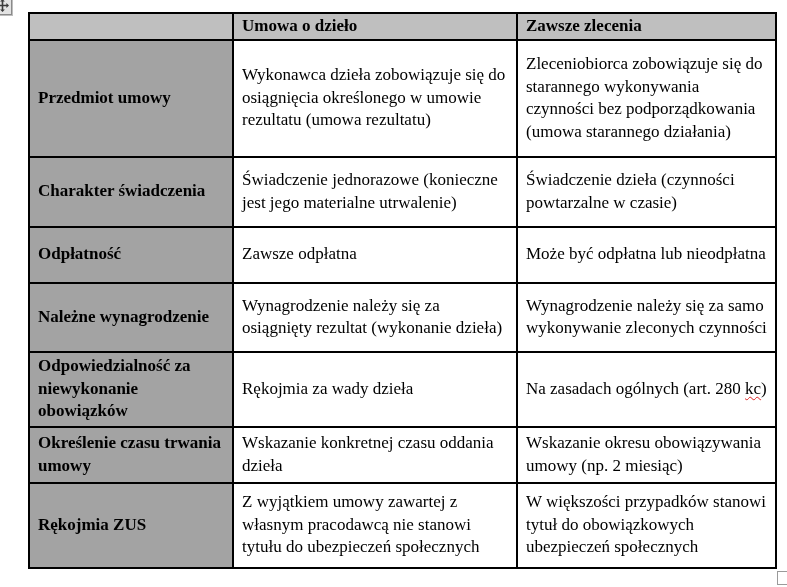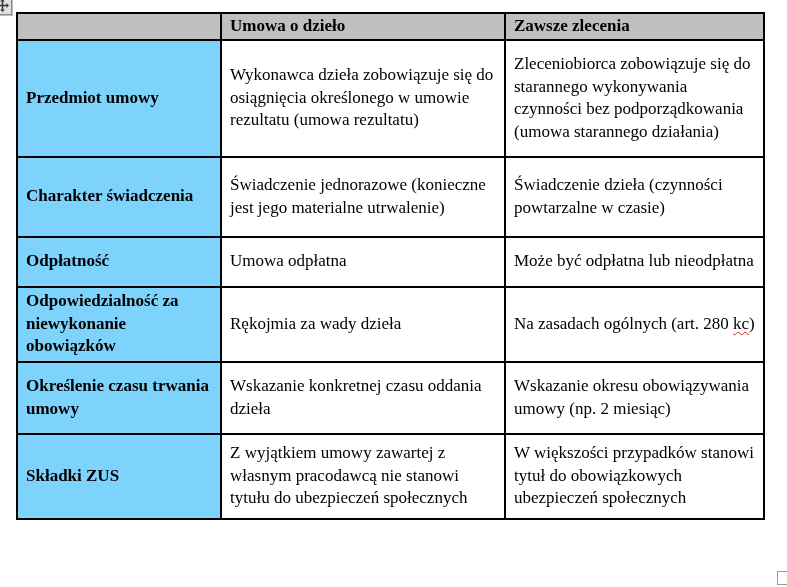--- a/index.html
+++ b/index.html
@@ -25,55 +25,55 @@
   .resize-handle {
     position: absolute; left: 777px; top: 571px;
     width: 14px; height: 14px;
     background: #ffffff;
     border: 1px solid #9a9a9a;
     box-sizing: border-box;
   }
 
   
   table.doc-table {
-    position: absolute; left: 16px; top: 12px;
+    position: absolute; left: 28px; top: 12px;
     width: 747px;
     border-collapse: collapse;
     table-layout: fixed;
   }
   .doc-table col.c1 { width: 204px; }
   .doc-table col.c2 { width: 284px; }
   .doc-table col.c3 { width: 259px; }
 
   .doc-table td {
     border: 2px solid #000000;
     vertical-align: middle;
     padding: 2px 8px;
     font-size: 17px;
     line-height: 1.33;
     color: #000000;
     overflow: hidden;
   }
 
   .doc-table tr.r-header { height: 23px; }
   .doc-table tr.r1 { height: 117px; }
-  .doc-table tr.r2 { height: 80px; margin-top: 38px; }
-  .doc-table tr.r3 { height: 50px; }
+  .doc-table tr.r2 { height: 70px; margin-top: 38px; }
+  .doc-table tr.r3 { height: 56px; }
   .doc-table tr.r4 { height: 69px; }
   .doc-table tr.r5 { height: 75px; }
-  .doc-table tr.r6 { height: 72px; }
+  .doc-table tr.r6 { height: 56px; }
   .doc-table tr.r7 { height: 85px; }
 
   .doc-table td.hdr {
     background: #bfbfbf;
     font-weight: bold;
     padding: 1px 8px;
   }
   .doc-table td.lbl {
-    background: #7dd3fc;
+    background: #a3a3a3;
     font-weight: bold;
   }
   .doc-table td.body { background: #ffffff; }
 
   .misspell {
     text-decoration-line: underline;
     text-decoration-style: wavy;
     text-decoration-color: #dd2222;
     text-decoration-thickness: 1px;
     text-underline-offset: 2px;
@@ -110,38 +110,43 @@
     </tr>
 
     <tr class="r2">
       <td class="lbl">Charakter świadczenia</td>
       <td class="body">Świadczenie jednorazowe (konieczne jest jego materialne utrwalenie)</td>
       <td class="body">Świadczenie dzieła (czynności powtarzalne w czasie)</td>
     </tr>
 
     <tr class="r3">
       <td class="lbl">Odpłatność</td>
-      <td class="body">Umowa odpłatna</td>
+      <td class="body">Zawsze odpłatna</td>
       <td class="body">Może być odpłatna lub nieodpłatna</td>
     </tr>
 
+    <tr class="r4">
+      <td class="lbl">Należne wynagrodzenie</td>
+      <td class="body">Wynagrodzenie należy się za osiągnięty rezultat (wykonanie dzieła)</td>
+      <td class="body">Wynagrodzenie należy się za samo wykonywanie zleconych czynności</td>
+    </tr>
 
     <tr class="r5">
       <td class="lbl">Odpowiedzialność za niewykonanie obowiązków</td>
       <td class="body">Rękojmia za wady dzieła</td>
       <td class="body"><span>Na zasadach ogólnych (art. 280 </span><span class="misspell">kc</span><span>)</span></td>
     </tr>
 
     <tr class="r6">
       <td class="lbl">Określenie czasu trwania umowy</td>
       <td class="body">Wskazanie konkretnej czasu oddania dzieła</td>
       <td class="body">Wskazanie okresu obowiązywania umowy (np. 2 miesiąc)</td>
     </tr>
 
     <tr class="r7">
-      <td class="lbl">Składki ZUS</td>
+      <td class="lbl">Rękojmia ZUS</td>
       <td class="body">Z wyjątkiem umowy zawartej z własnym pracodawcą nie stanowi tytułu do ubezpieczeń społecznych</td>
       <td class="body">W większości przypadków stanowi tytuł do obowiązkowych ubezpieczeń społecznych</td>
     </tr>
   </tbody>
 </table>
 
 <div class="resize-handle"></div>
 
 </body></html>

